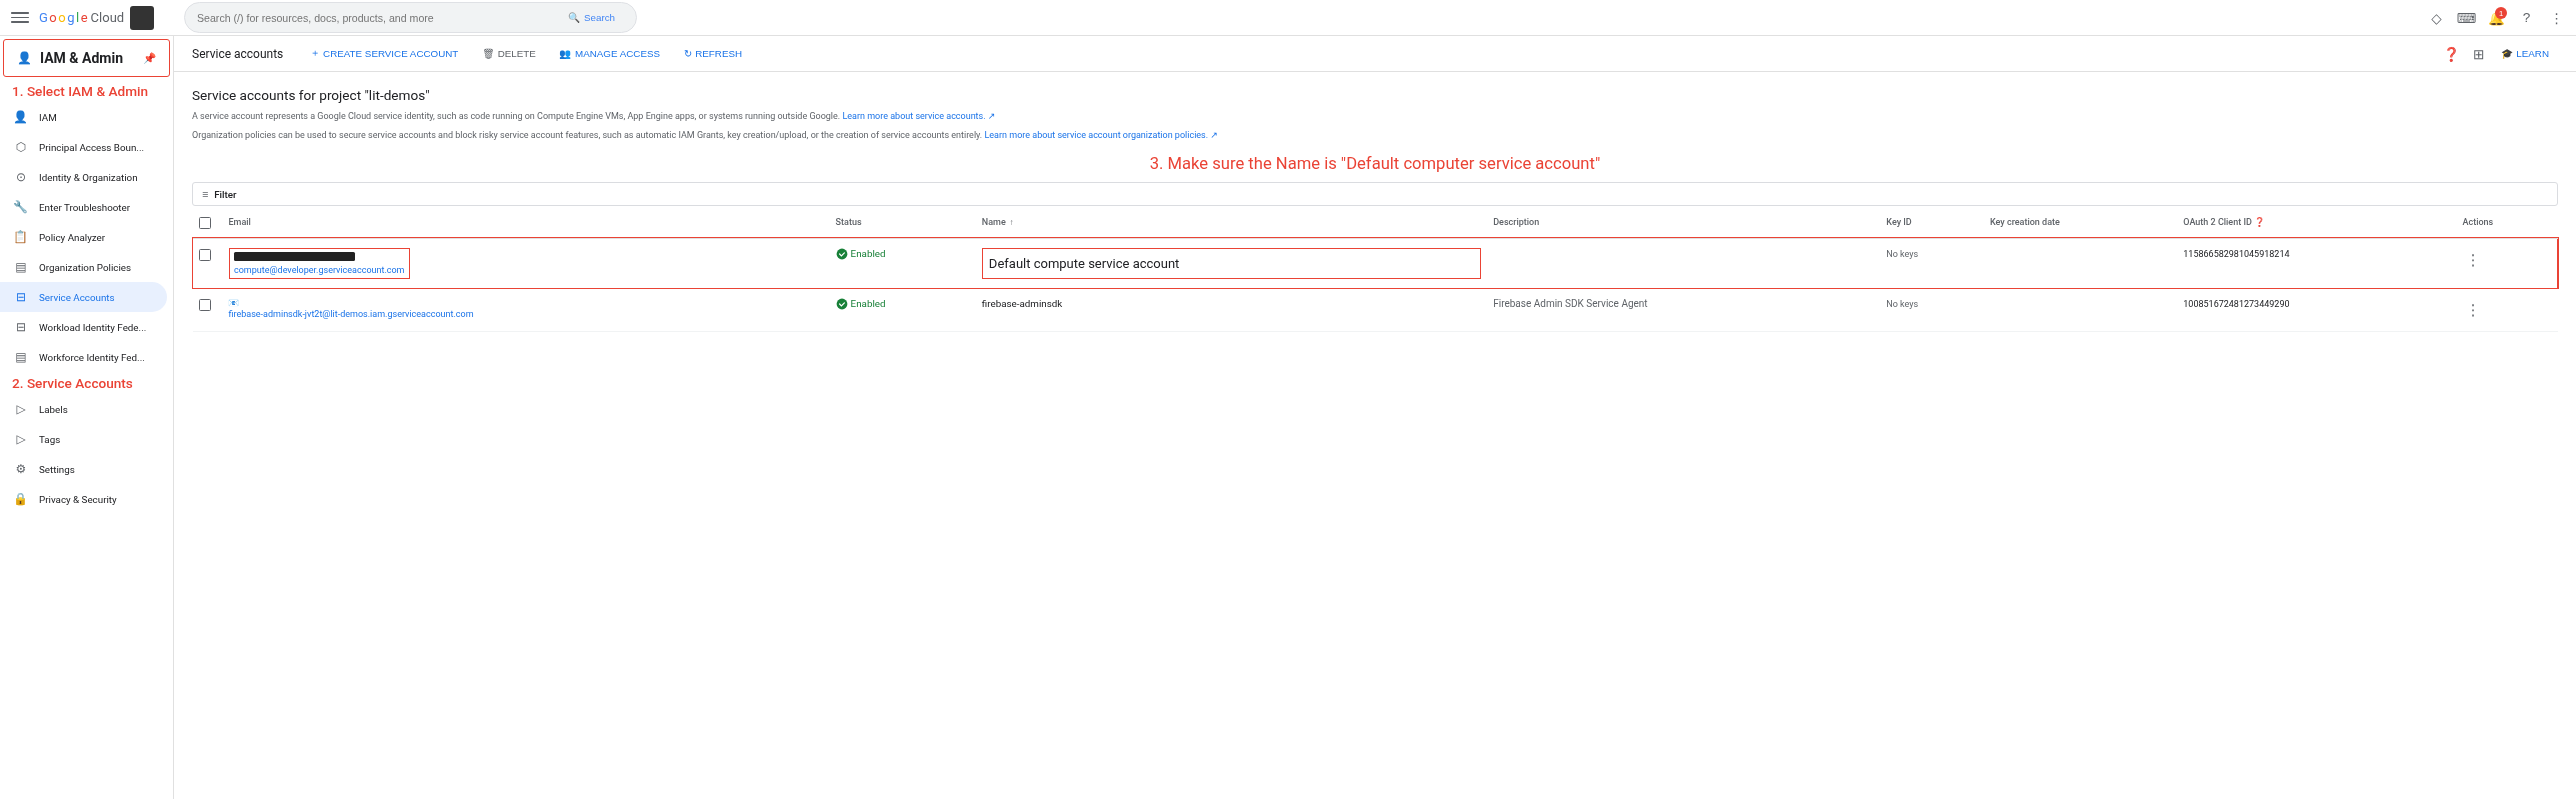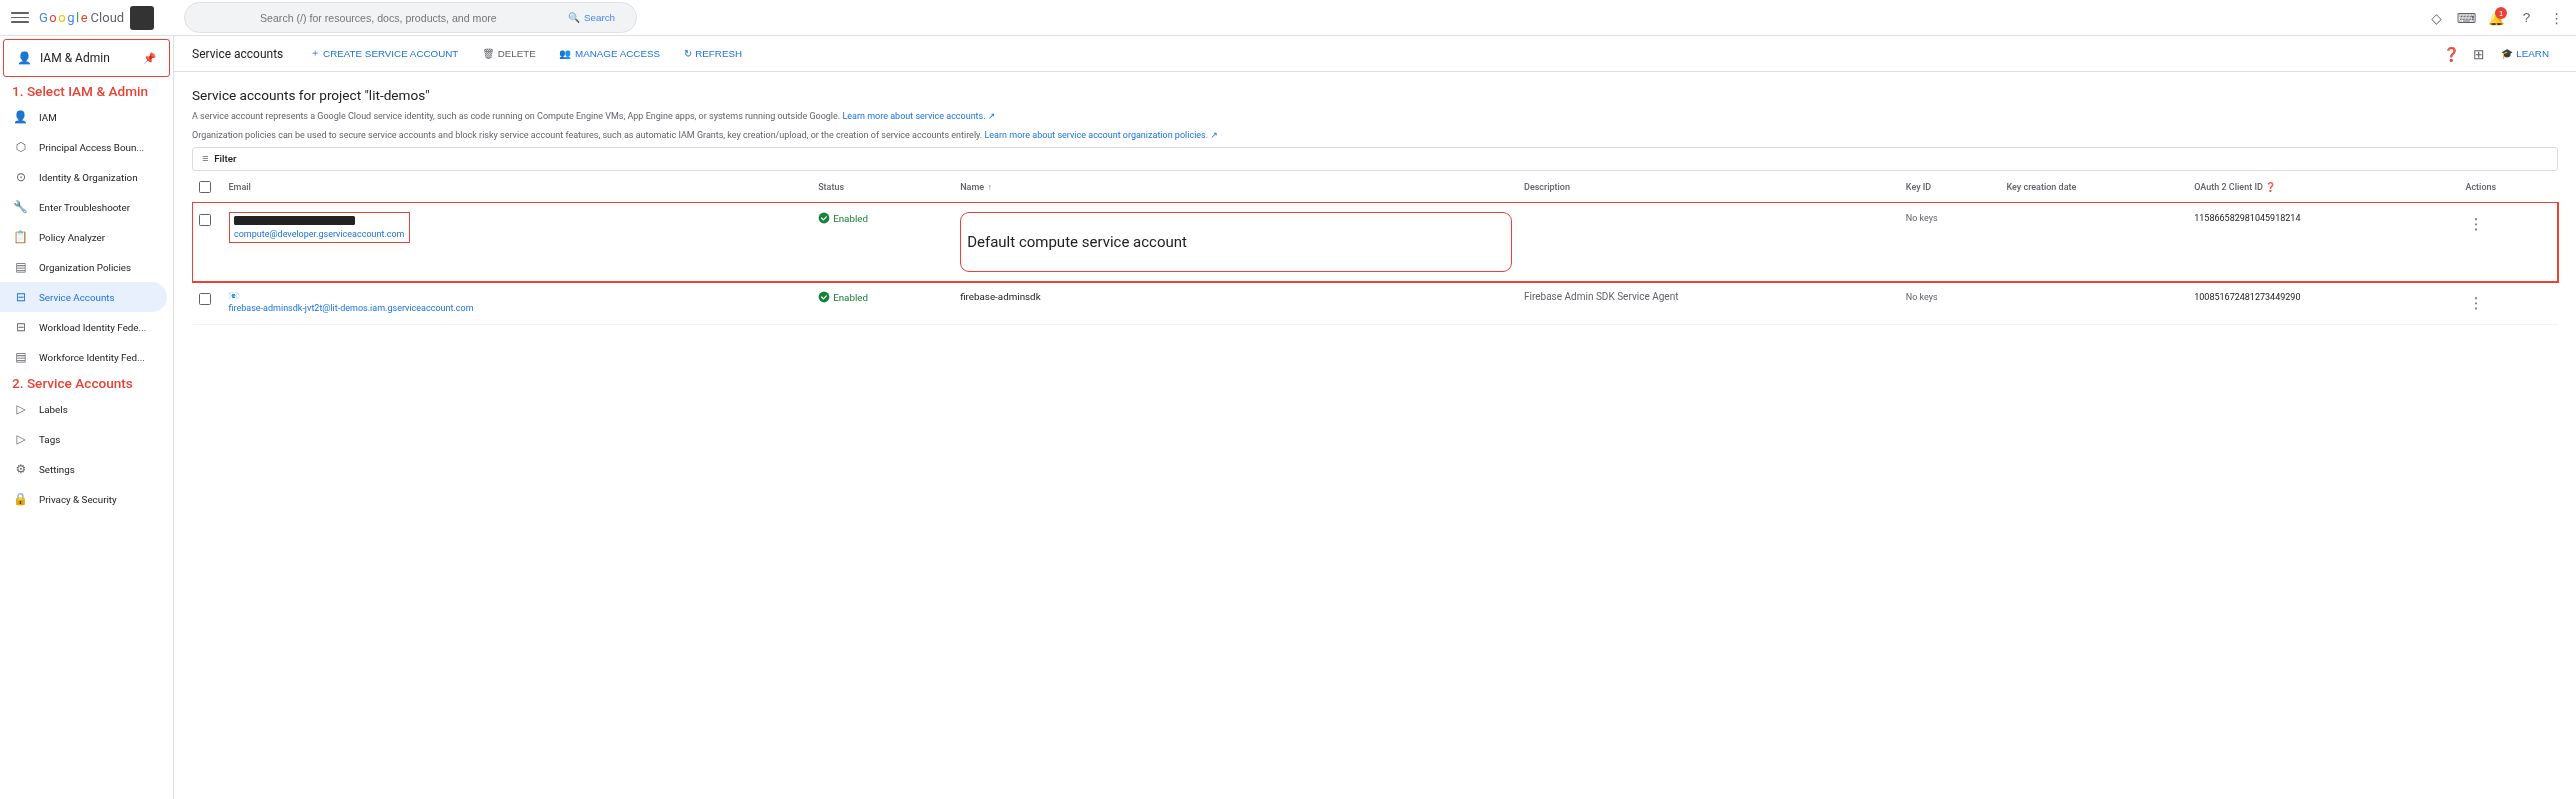--- a/index.html
+++ b/index.html
@@ -20,42 +20,42 @@
     .hamburger span { display: block; height: 1.5px; background: #5f6368; border-radius: 0.8px; }
     .google-logo { display: flex; align-items: center; gap: 1.5px; font-size: 13px; font-weight: 400; }
     .g-blue { color: #4285F4; }
     .g-red { color: #EA4335; }
     .g-yellow { color: #FBBC05; }
     .g-green { color: #34A853; }
     .logo-text { color: #5f6368; font-size: 13px; margin-left: 1.5px; }
     .product-avatar { width: 24px; height: 24px; background: #333; border-radius: 3px; }
     .topbar-search { flex: 1; display: flex; align-items: center; max-width: 453px; margin: 0 12px; }
     .search-box { display: flex; align-items: center; border: 0.8px solid #dfe1e5; border-radius: 18px; padding: 4.5px 12px; width: 100%; background: #f1f3f4; }
-    .search-box input { border: none; background: transparent; outline: none; font-size: 10.6px; flex: 1; color: #5f6368; text-align: center; }
+    .search-box input { border: none; background: transparent; outline: none; font-size: 10.6px; flex: 1; color: #5f6368; }
     .search-btn { display: flex; align-items: center; gap: 3px; padding: 4.5px 9px; border: none; background: transparent; cursor: pointer; color: #4285F4; font-size: 9.8px; font-weight: 500; }
     .topbar-right { display: flex; align-items: center; gap: 3px; margin-left: auto; }
     .icon-btn { width: 27px; height: 27px; border-radius: 50%; border: none; background: transparent; cursor: pointer; display: flex; align-items: center; justify-content: center; color: #5f6368; font-size: 13.6px; }
     .notif-btn { position: relative; }
     .notif-badge { position: absolute; top: 3px; right: 3px; width: 12px; height: 12px; background: #EA4335; border-radius: 50%; color: white; font-size: 7.6px; display: flex; align-items: center; justify-content: center; }
 
     
     .layout { display: flex; height: calc(100vh - 36px); }
 
     
     .sidebar { width: 174px; min-width: 174px; border-right: 0.8px solid #e0e0e0; overflow-y: auto; background: #fff; }
     .sidebar-header {
       display: flex;
       align-items: center;
       padding: 9px 12px;
       border: 1.5px solid #EA4335;
       margin: 3px;
       border-radius: 3px;
     }
     .sidebar-header-icon { width: 18px; height: 18px; margin-right: 6px; color: #5f6368; display: flex; align-items: center; justify-content: center; font-size: 12px; }
-    .sidebar-header-title { font-size: 12px; font-weight: 400; color: #202124; }
+    .sidebar-header-title { font-size: 14px; font-weight: 700; color: #202124; }
     .sidebar-header-pin { margin-left: auto; font-size: 10.6px; color: #5f6368; }
     .sidebar-item {
       display: flex;
       align-items: center;
       padding: 6px 12px;
       cursor: pointer;
       border-radius: 0 18px 18px 0;
       margin-right: 6px;
       color: #202124;
       font-size: 9.8px;
@@ -145,21 +145,21 @@
       white-space: nowrap;
     }
     thead th:first-child { width: 30px; }
     tbody tr { border-bottom: 0.8px solid #f1f3f4; }
     tbody td { padding: 9px 6px; font-size: 9.8px; vertical-align: top; }
     .checkbox-cell { display: flex; align-items: flex-start; padding-top: 1.5px; }
     .checkbox { width: 12px; height: 12px; border: 1.5px solid #5f6368; border-radius: 1.5px; cursor: pointer; }
     .email-link { color: #1a73e8; text-decoration: none; font-size: 9px; }
     .status-enabled { display: flex; align-items: center; gap: 3px; color: #188038; font-size: 9.8px; }
     .status-dot { width: 12px; height: 12px; }
-    .name-box { border: 1.5px solid #EA4335; padding: 20px 6px; border-radius: 9px; font-size: 15px; }
+    .name-box { border: 1.5px solid #EA4335; padding: 7px 6px; border-radius: 0; font-size: 13px; }
     .no-keys { font-size: 9px; color: #5f6368; }
     .oauth-id { font-size: 9px; color: #202124; }
     .actions-btn { background: transparent; border: none; cursor: pointer; font-size: 15px; color: #5f6368; padding: 3px; border-radius: 50%; }
     .sort-icon { margin-left: 1.5px; font-size: 8.3px; }
     .col-desc { font-size: 10px; color: #5f6368; }
 
     
     .row-highlighted { background: #fff; }
 
     
@@ -327,20 +327,21 @@
       <h2 class="page-title">Service accounts for project "lit-demos"</h2>
       <p class="description">
         <span>A service account represents a Google Cloud service identity, such as code running on Compute Engine VMs, App Engine apps, or systems running outside Google.</span>
         <a href="#">Learn more about service accounts. ↗</a>
       </p>
       <p class="description">
         <span>Organization policies can be used to secure service accounts and block risky service account features, such as automatic IAM Grants, key creation/upload, or the creation of service accounts entirely.</span>
         <a href="#">Learn more about service account organization policies. ↗</a>
       </p>
 
+      <div class="step3-annotation">3. Make sure the Name is "Default computer service account"</div>
 
       <div class="filter-bar">
         <span class="filter-icon">≡</span>
         <span class="filter-label">Filter</span>
       </div>
 
       <div class="table-container">
         <table>
           <thead>
             <tr>

